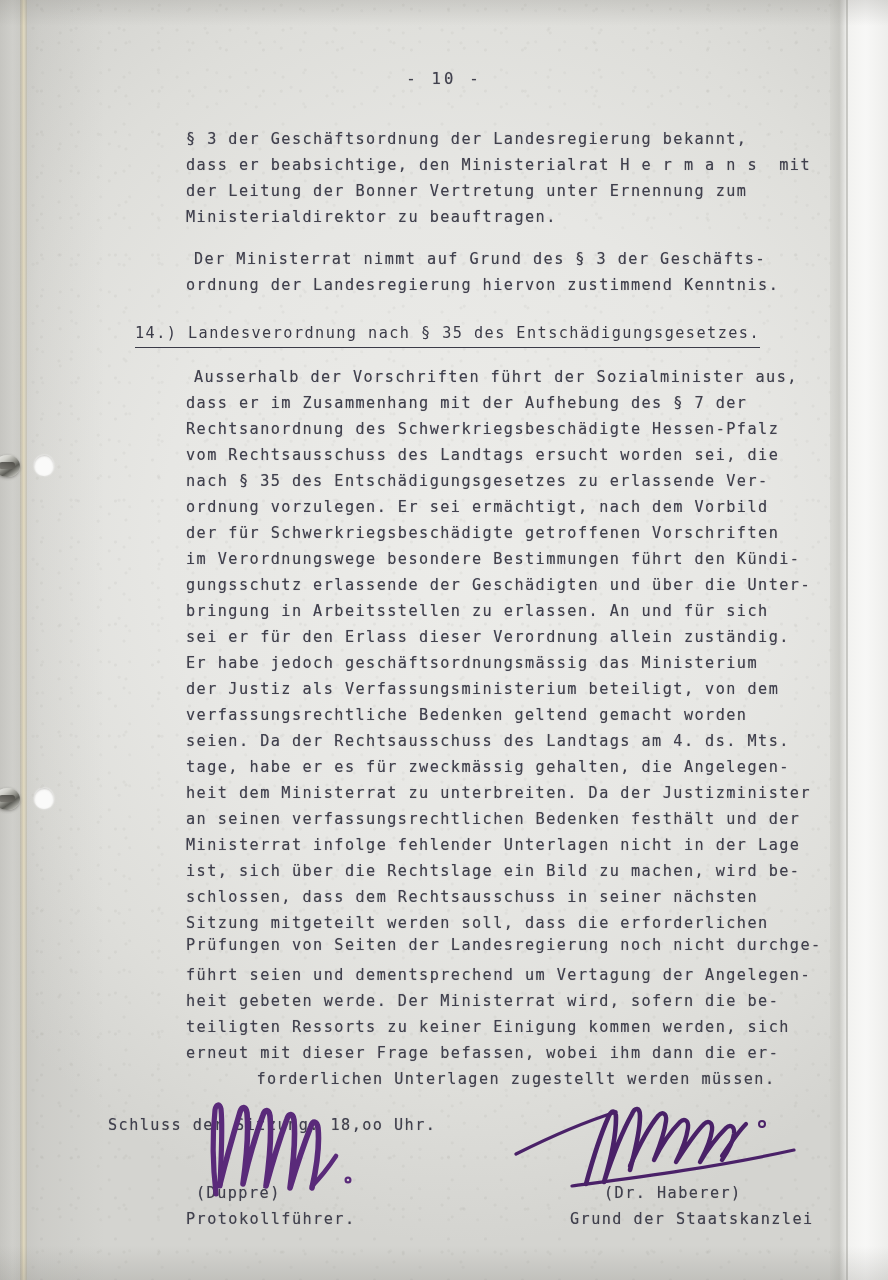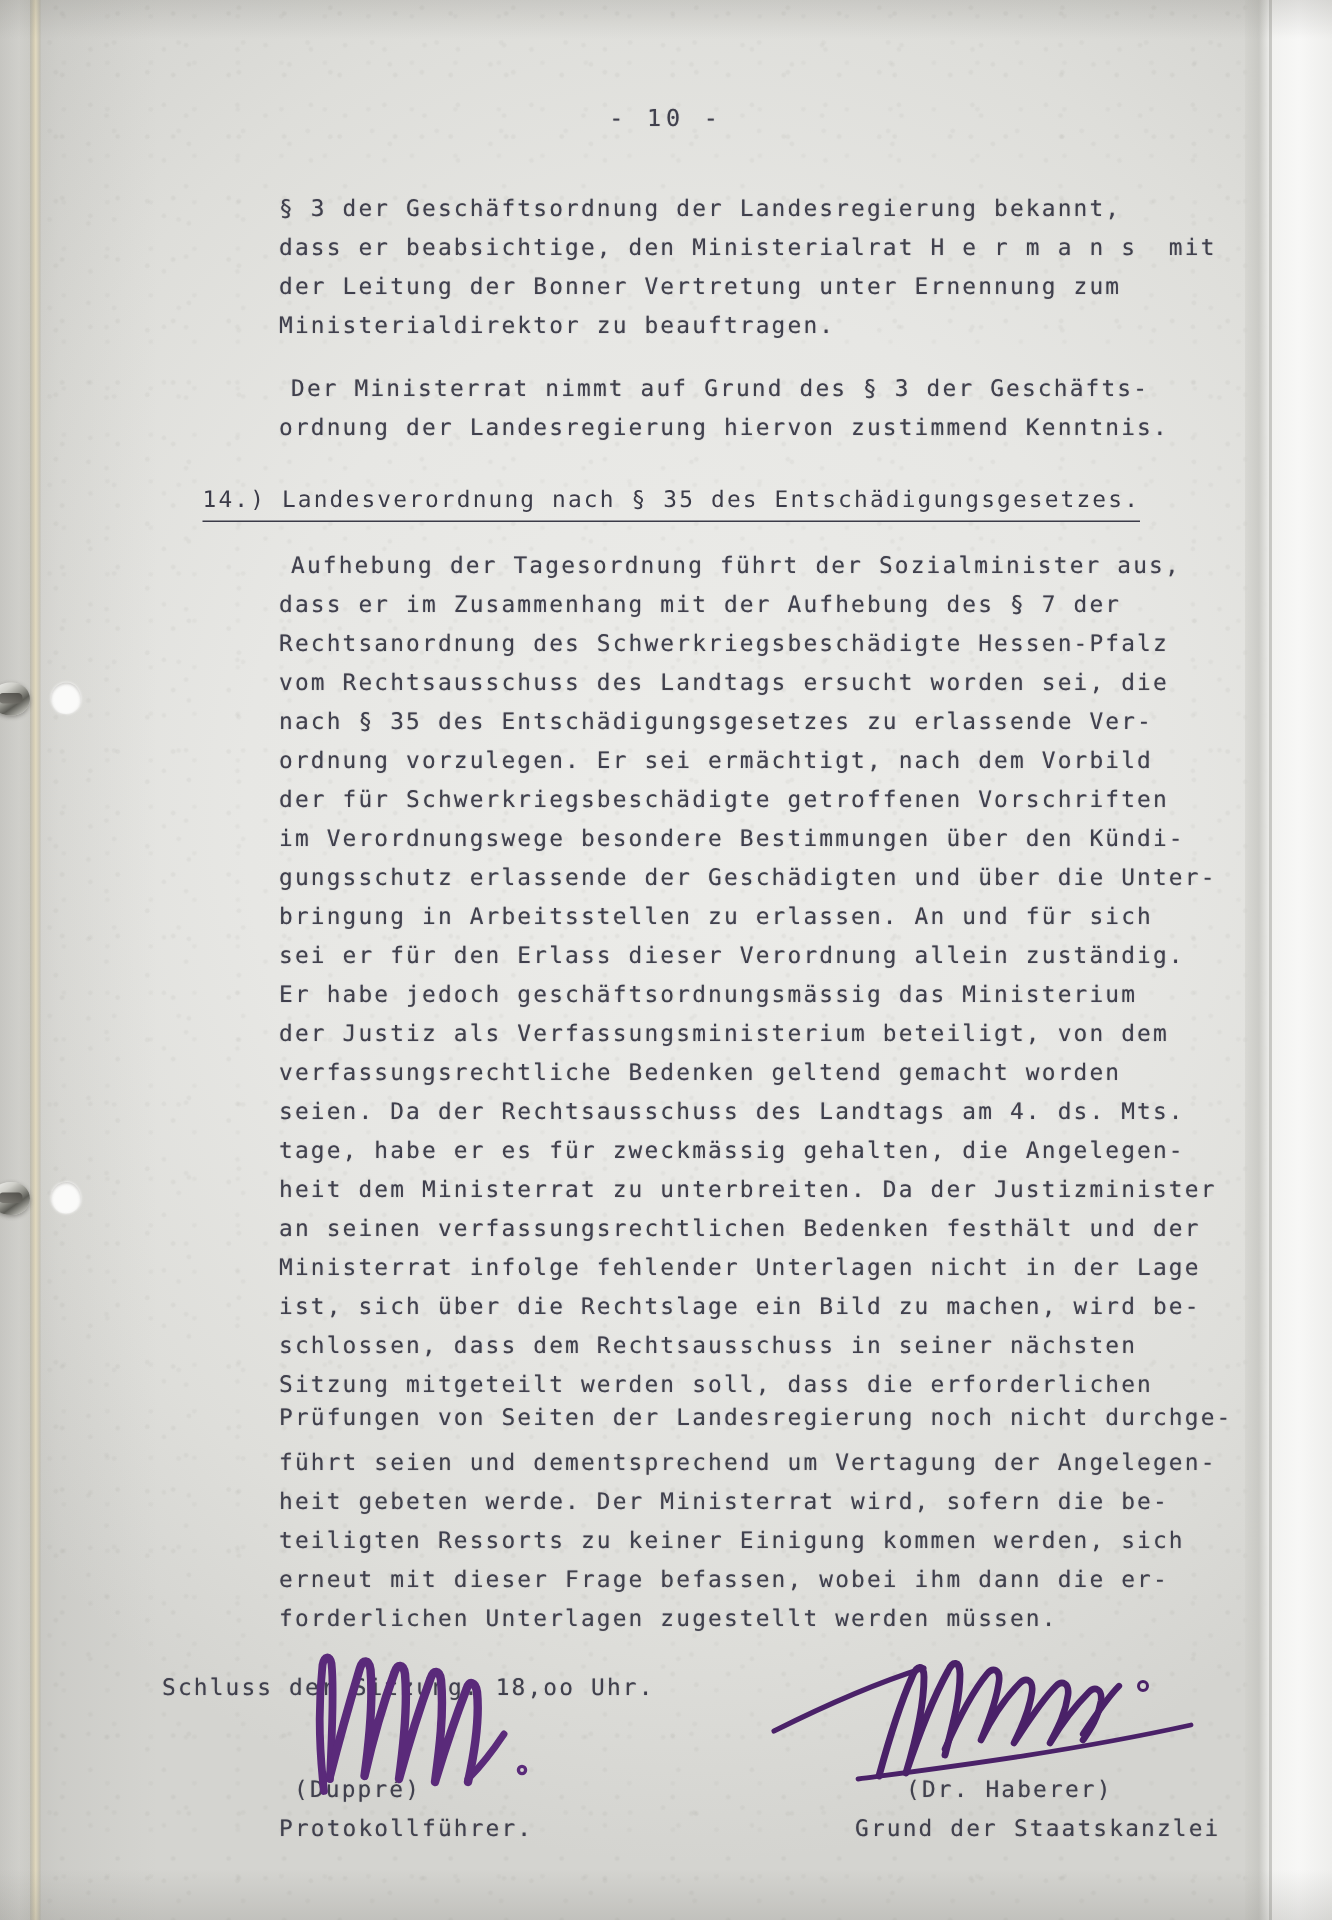--- a/index.html
+++ b/index.html
@@ -198,48 +198,48 @@
     <div class="typed block" style="top:126px;">§ 3 der Geschäftsordnung der Landesregierung bekannt,</div>
     <div class="typed block" style="top:152px;"><span>dass er beabsichtige, den Ministerialrat H e r m a n s  mit</span></div>
     <div class="typed block" style="top:178px;">der Leitung der Bonner Vertretung unter Ernennung zum</div>
     <div class="typed block" style="top:204px;">Ministerialdirektor zu beauftragen.</div>
 
     <div class="typed block indent" style="top:246px;">Der Ministerrat nimmt auf Grund des § 3 der Geschäfts-</div>
     <div class="typed block" style="top:272px;">ordnung der Landesregierung hiervon zustimmend Kenntnis.</div>
 
     <div class="heading-line">14.) Landesverordnung nach § 35 des Entschädigungsgesetzes.</div>
 
-    <div class="typed block indent" style="top:364px;">Aufhebung der Tagesordnung führt der Sozialminister aus,</div>
+    <div class="typed block indent" style="top:364px;">Ausserhalb der Vorschriften führt der Sozialminister aus,</div>
     <div class="typed block" style="top:390px;">dass er im Zusammenhang mit der Aufhebung des § 7 der</div>
     <div class="typed block" style="top:416px;">Rechtsanordnung des Schwerkriegsbeschädigte Hessen-Pfalz</div>
     <div class="typed block" style="top:442px;">vom Rechtsausschuss des Landtags ersucht worden sei, die</div>
     <div class="typed block" style="top:468px;">nach § 35 des Entschädigungsgesetzes zu erlassende Ver-</div>
     <div class="typed block" style="top:494px;">ordnung vorzulegen. Er sei ermächtigt, nach dem Vorbild</div>
     <div class="typed block" style="top:520px;">der für Schwerkriegsbeschädigte getroffenen Vorschriften</div>
-    <div class="typed block" style="top:546px;">im Verordnungswege besondere Bestimmungen über den Kündi-</div>
+    <div class="typed block" style="top:546px;">im Verordnungswege besondere Bestimmungen führt den Kündi-</div>
     <div class="typed block" style="top:572px;">gungsschutz erlassende der Geschädigten und über die Unter-</div>
     <div class="typed block" style="top:598px;">bringung in Arbeitsstellen zu erlassen. An und für sich</div>
     <div class="typed block" style="top:624px;">sei er für den Erlass dieser Verordnung allein zuständig.</div>
     <div class="typed block" style="top:650px;">Er habe jedoch geschäftsordnungsmässig das Ministerium</div>
     <div class="typed block" style="top:676px;">der Justiz als Verfassungsministerium beteiligt, von dem</div>
     <div class="typed block" style="top:702px;">verfassungsrechtliche Bedenken geltend gemacht worden</div>
     <div class="typed block" style="top:728px;">seien. Da der Rechtsausschuss des Landtags am 4. ds. Mts.</div>
     <div class="typed block" style="top:754px;">tage, habe er es für zweckmässig gehalten, die Angelegen-</div>
     <div class="typed block" style="top:780px;">heit dem Ministerrat zu unterbreiten. Da der Justizminister</div>
     <div class="typed block" style="top:806px;">an seinen verfassungsrechtlichen Bedenken festhält und der</div>
     <div class="typed block" style="top:832px;">Ministerrat infolge fehlender Unterlagen nicht in der Lage</div>
     <div class="typed block" style="top:858px;">ist, sich über die Rechtslage ein Bild zu machen, wird be-</div>
     <div class="typed block" style="top:884px;">schlossen, dass dem Rechtsausschuss in seiner nächsten</div>
     <div class="typed block" style="top:910px;">Sitzung mitgeteilt werden soll, dass die erforderlichen</div>
     <div class="typed block" style="top:932px;">Prüfungen von Seiten der Landesregierung noch nicht durchge-</div>
     <div class="typed block" style="top:962px;">führt seien und dementsprechend um Vertagung der Angelegen-</div>
     <div class="typed block" style="top:988px;">heit gebeten werde. Der Ministerrat wird, sofern die be-</div>
     <div class="typed block" style="top:1014px;">teiligten Ressorts zu keiner Einigung kommen werden, sich</div>
     <div class="typed block" style="top:1040px;">erneut mit dieser Frage befassen, wobei ihm dann die er-</div>
-    <div class="typed block" style="top:1066px;">forderlichen Unterlagen zugestellt werden müssen.</div>
+    <div class="typed block" style="top:1066px;text-align:center;">forderlichen Unterlagen zugestellt werden müssen.</div>
 
     <div class="typed sign-left">Schluss der Sitzung: 18,oo Uhr.</div>
 
     <div class="typed sign-left-name">(Duppré)</div>
     <div class="typed sign-left-role">Protokollführer.</div>
     <div class="typed sign-right-name">(Dr. Haberer)</div>
     <div class="typed sign-right-role">Grund der Staatskanzlei</div>
   </div>
 
   <svg class="signature" style="left:196px; top:1098px;" width="240" height="104" viewBox="0 0 240 104">

